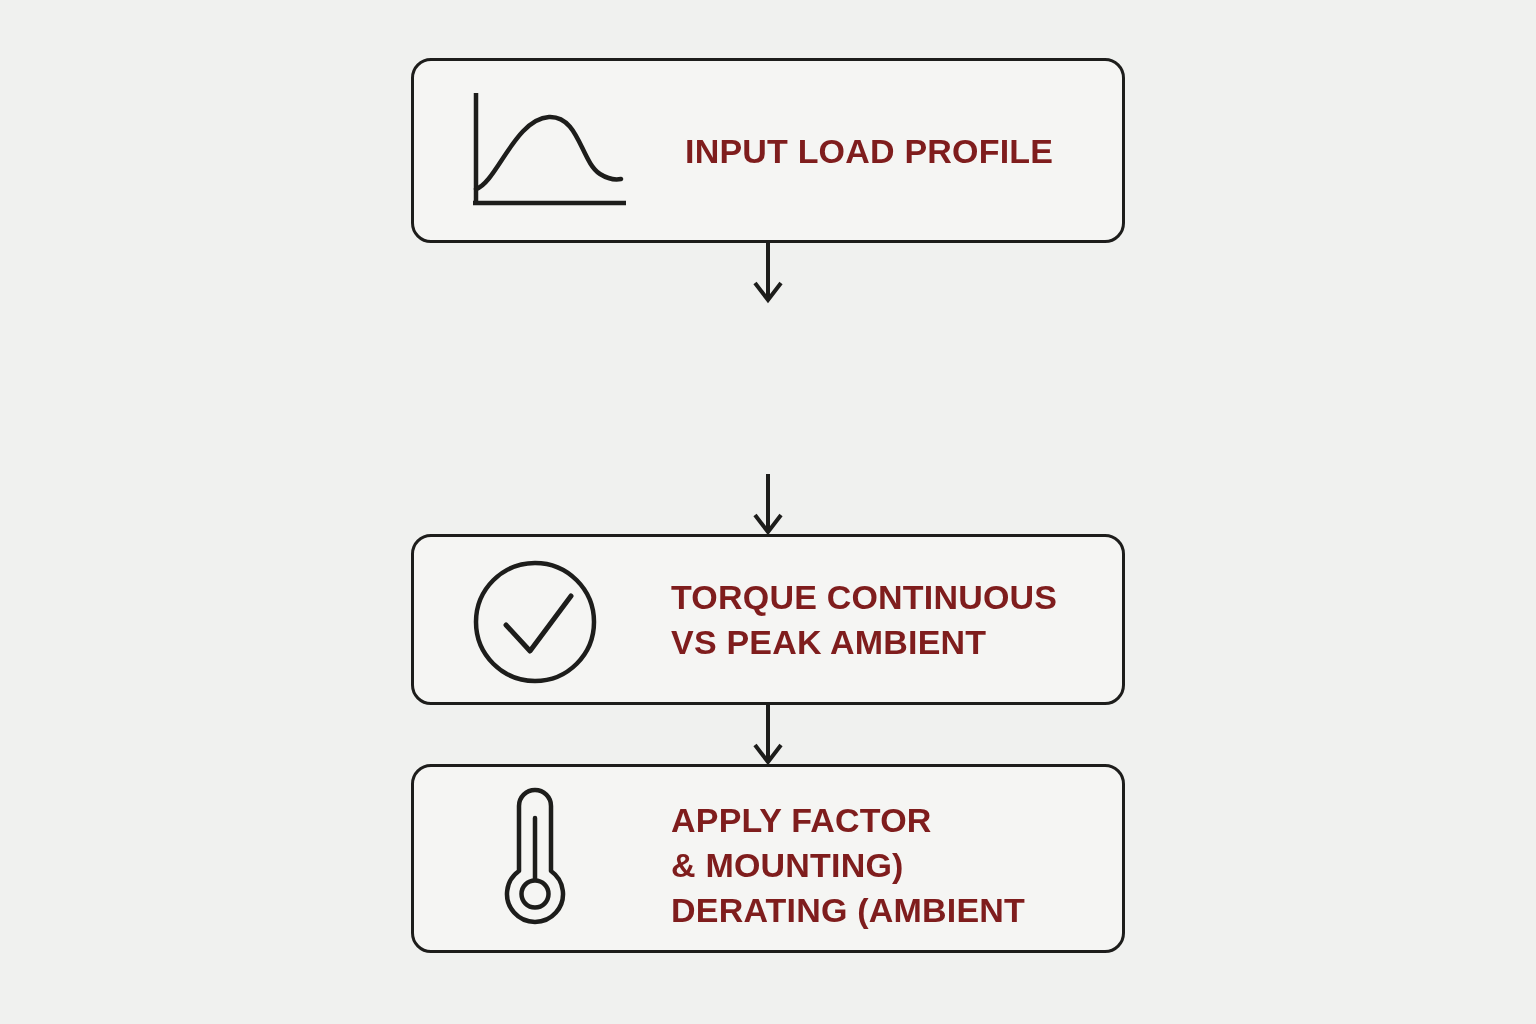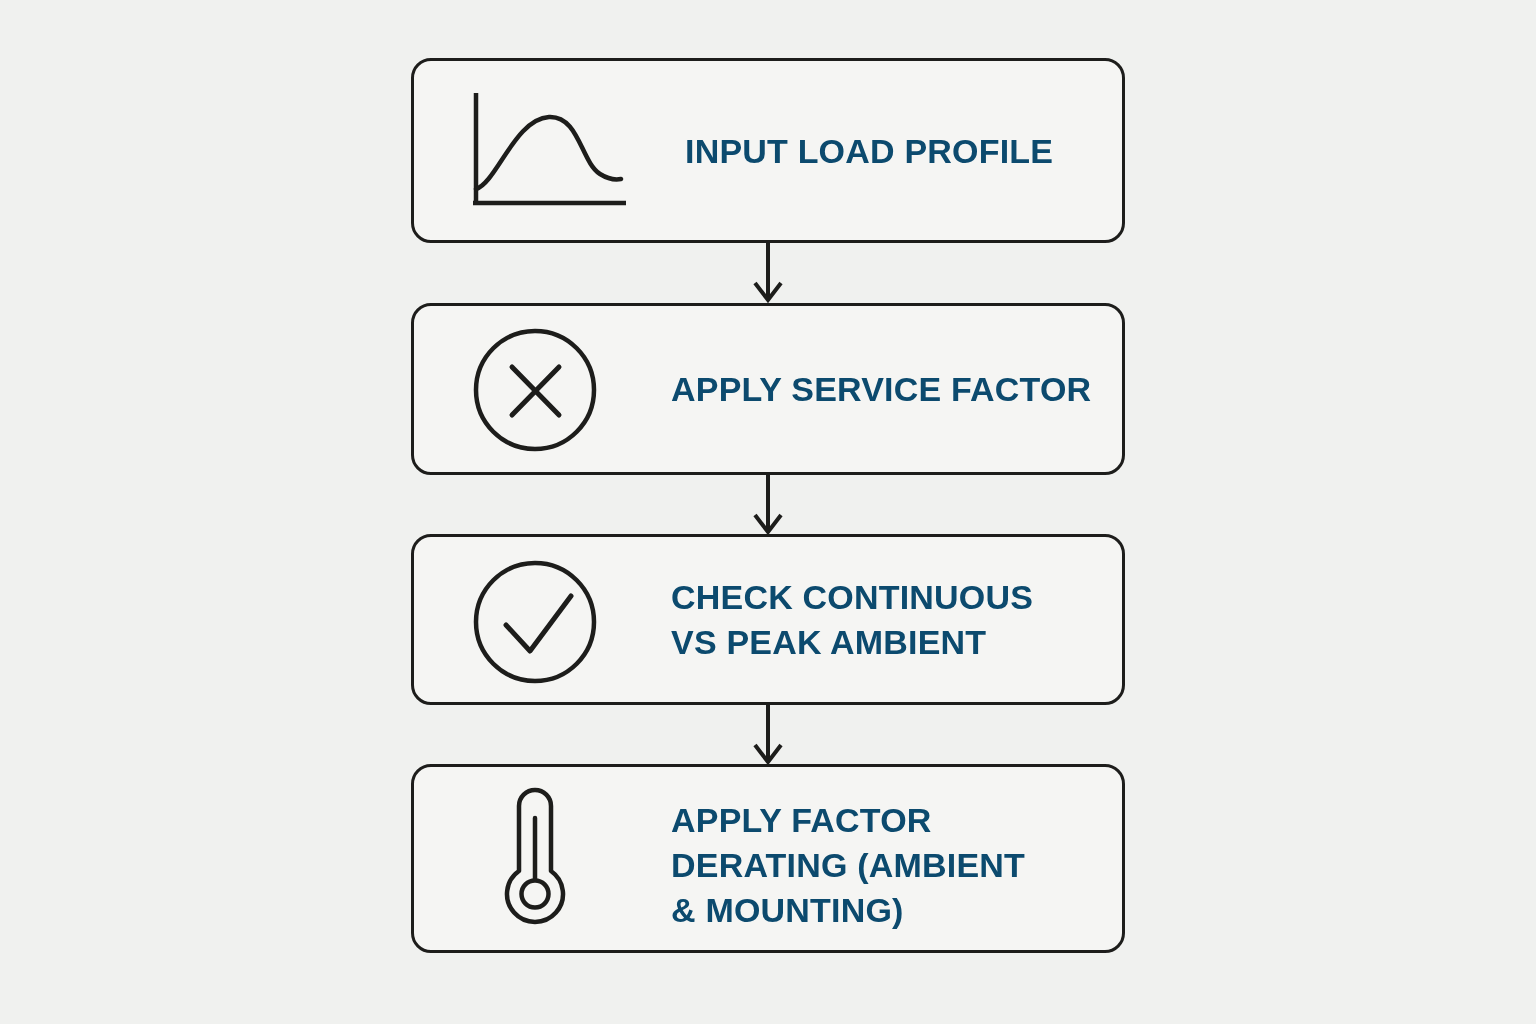--- a/index.html
+++ b/index.html
@@ -38,21 +38,21 @@
 
   .label {
     position: absolute;
     left: 257px;
     top: 50%;
     transform: translateY(-50%);
     font-size: 34px;
     font-weight: 700;
     line-height: 45px;
     letter-spacing: 0.2px;
-    color: #0c4a6e;
+    color: #7f1d1d;
     white-space: nowrap;
   }
   #step-1 .label { left: 271px; }
   #step-4 .label { transform: translateY(calc(-50% + 6px)); }
 
   .arrow {
     position: absolute;
     left: 750px;
     width: 36px;
     height: 62px;
@@ -83,48 +83,37 @@
     </div>
   </section>
 
   <div class="arrow" id="arrow-1">
     <svg width="36" height="62" viewBox="0 0 36 62" aria-hidden="true">
       <path class="st" stroke-width="4" d="M18 0 V56"></path>
       <path class="st" stroke-width="4" stroke-linejoin="miter" d="M5 41 L18 58 L31 41"></path>
     </svg>
   </div>
 
-  <section class="flow-box" id="step-2">
-    <span class="icon-wrap">
-      <svg width="130" height="130" viewBox="0 0 130 130" aria-hidden="true">
-        <circle class="st" stroke-width="4.5" cx="65" cy="65" r="59"></circle>
-        <path class="st" stroke-width="5" stroke-linecap="round" d="M42 42 L89 90 M89 42 L42 90"></path>
-      </svg>
-    </span>
-    <div class="label">
-      <div>APPLY SERVICE FACTOR</div>
-    </div>
-  </section>
 
   <div class="arrow" id="arrow-2">
     <svg width="36" height="62" viewBox="0 0 36 62" aria-hidden="true">
       <path class="st" stroke-width="4" d="M18 0 V56"></path>
       <path class="st" stroke-width="4" stroke-linejoin="miter" d="M5 41 L18 58 L31 41"></path>
     </svg>
   </div>
 
   <section class="flow-box" id="step-3">
     <span class="icon-wrap">
       <svg width="130" height="130" viewBox="0 0 130 130" aria-hidden="true">
         <circle class="st" stroke-width="4.5" cx="65" cy="65" r="59"></circle>
         <path class="st" stroke-width="5" stroke-linecap="round" stroke-linejoin="round" d="M36 68 L60 94 L101 39"></path>
       </svg>
     </span>
     <div class="label">
-      <div>CHECK CONTINUOUS</div>
+      <div>TORQUE CONTINUOUS</div>
       <div>VS PEAK AMBIENT</div>
     </div>
   </section>
 
   <div class="arrow" id="arrow-3">
     <svg width="36" height="62" viewBox="0 0 36 62" aria-hidden="true">
       <path class="st" stroke-width="4" d="M18 0 V56"></path>
       <path class="st" stroke-width="4" stroke-linejoin="miter" d="M5 41 L18 58 L31 41"></path>
     </svg>
   </div>
@@ -132,18 +121,18 @@
   <section class="flow-box" id="step-4">
     <span class="icon-wrap">
       <svg width="72" height="150" viewBox="0 0 72 150" aria-hidden="true">
         <path class="st" stroke-width="4.5" stroke-linejoin="round" d="M19 89 V24 A16 16 0 0 1 51 24 V89 A28 28 0 1 1 19 89 Z"></path>
         <circle class="st" stroke-width="4.5" cx="35" cy="112" r="13.5"></circle>
         <path class="st" stroke-width="4.5" stroke-linecap="round" d="M35 36 V97"></path>
       </svg>
     </span>
     <div class="label">
       <div>APPLY FACTOR</div>
+      <div>&amp; MOUNTING)</div>
       <div>DERATING (AMBIENT</div>
-      <div>&amp; MOUNTING)</div>
     </div>
   </section>
 
 </div>
 
 </body></html>

